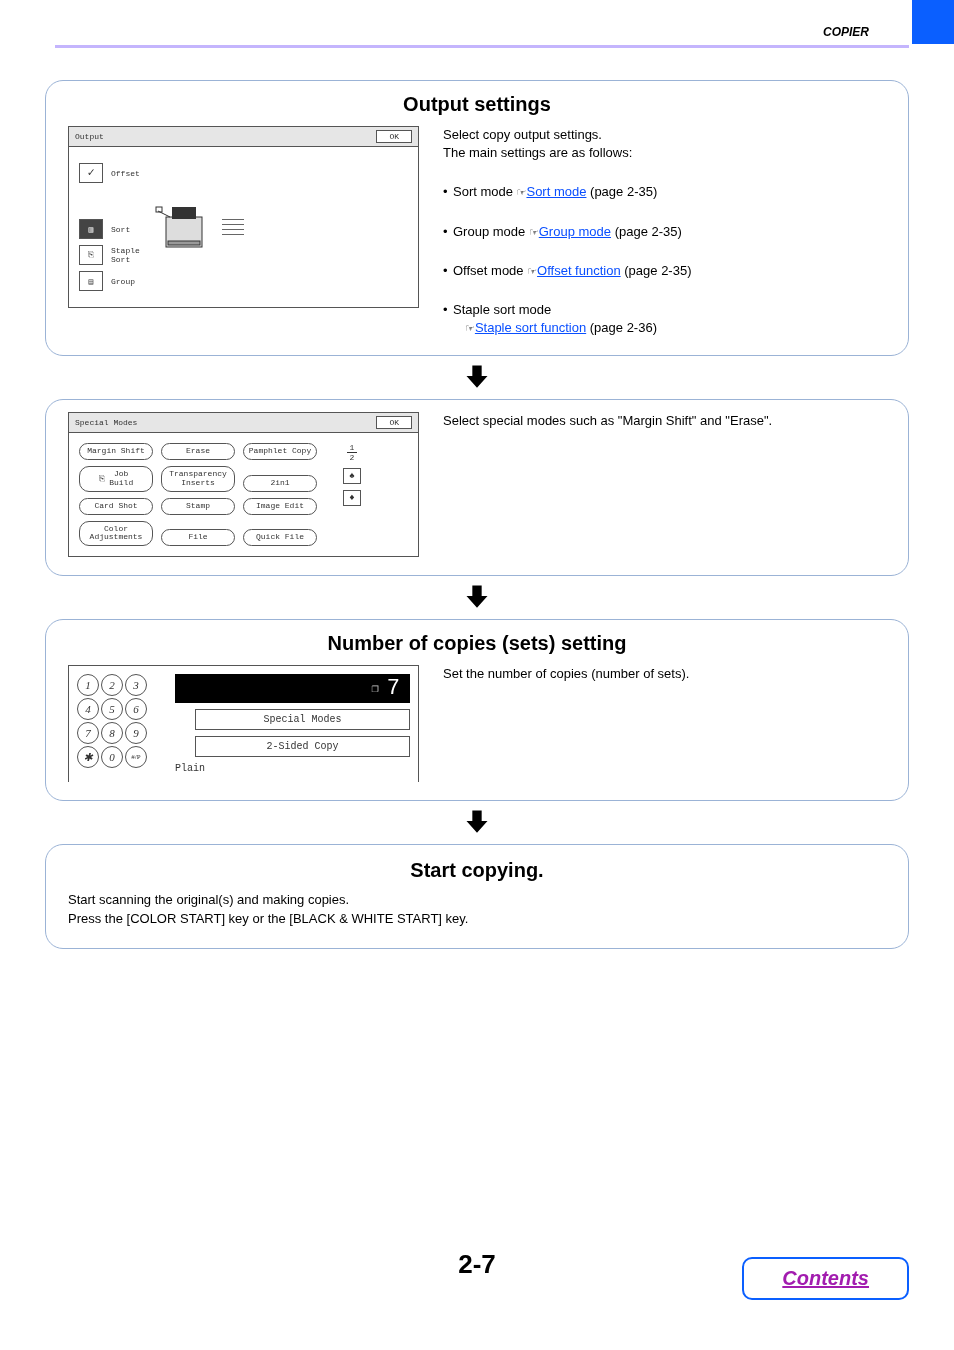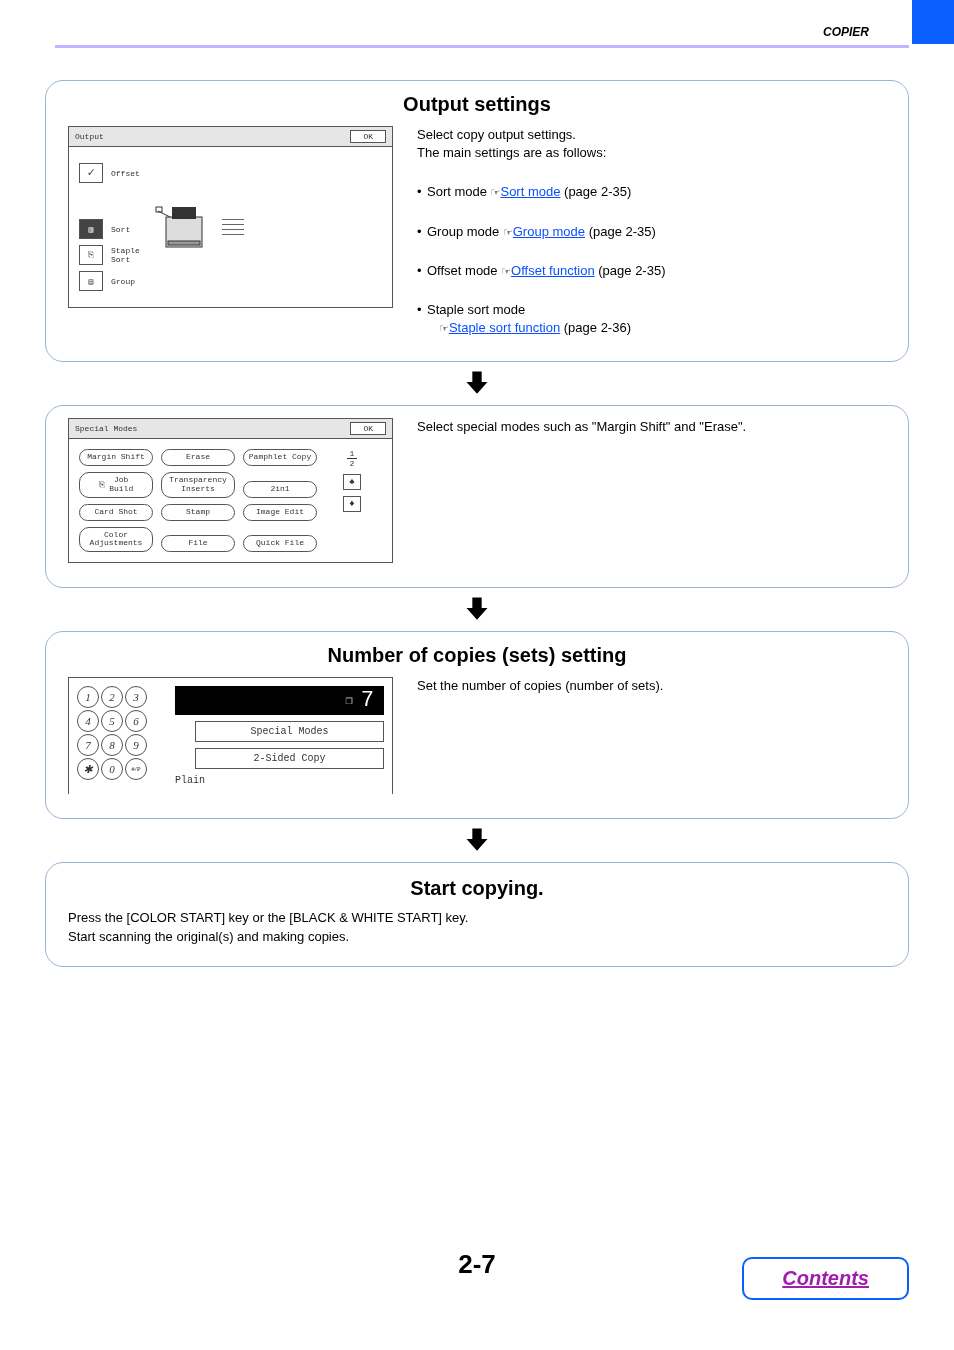--- a/index.html
+++ b/index.html
@@ -33,37 +33,37 @@
   }
   .content {
     position: absolute;
     top: 80px;
     left: 45px;
     right: 45px;
   }
   .panel {
     border: 1px solid #9bb3d6;
     border-radius: 18px;
-    padding: 12px 22px 24px 22px;
+    padding: 12px 22px 18px 22px;
     margin-bottom: 4px;
   }
   .panel-title {
     text-align: center;
     font-size: 20px;
     font-weight: bold;
     color: #000;
     margin-bottom: 10px;
   }
   .panel-body {
     display: flex;
     gap: 24px;
     align-items: flex-start;
   }
   .screenshot {
-    width: 325px;
+    width: 351px;
     border: 1px solid #555;
     background: #fff;
     font-family: "Courier New", monospace;
     font-size: 8px;
     color: #333;
   }
   .sc-titlebar {
     display: flex;
     justify-content: space-between;
     align-items: center;
@@ -335,21 +335,21 @@
   </div>
 
   <div class="big-arrow">
     <svg viewBox="0 0 24 24">
         <path d="M8 3h8v9h5L12 22 3 12h5z" fill="#000"></path>
       </svg>
   </div>
 
   <div class="panel panel-plain">
     <div class="panel-title">Start copying.</div>
+    <p>Start scanning the original(s) and making copies.</p>
     <p>Press the [COLOR START] key or the [BLACK &amp; WHITE START] key.</p>
-    <p>Start scanning the original(s) and making copies.</p>
   </div>
 
 </div>
 
 <div class="page-num">2-7</div>
 
 <a href="#" class="contents-btn">Contents</a>
 
 </body></html>

